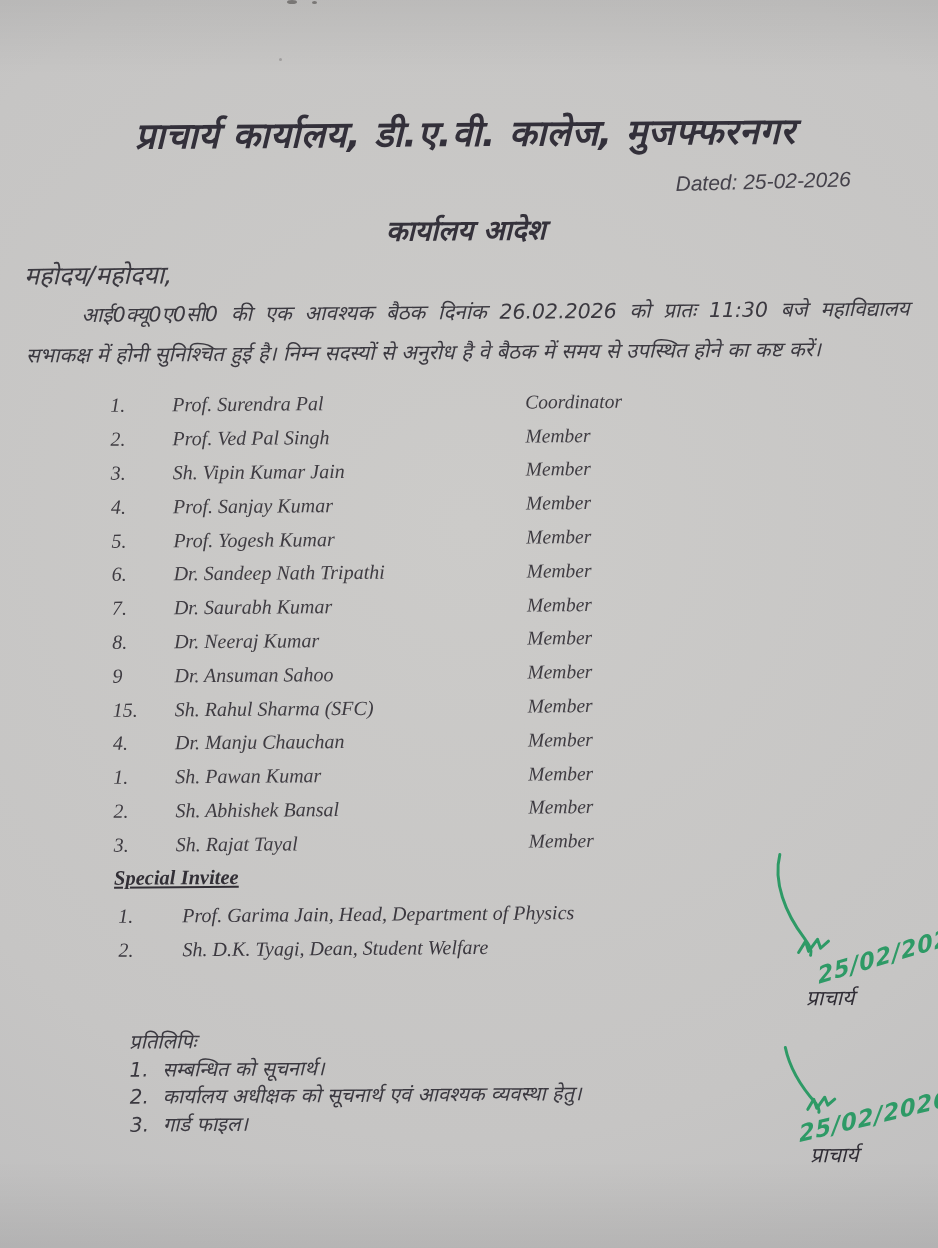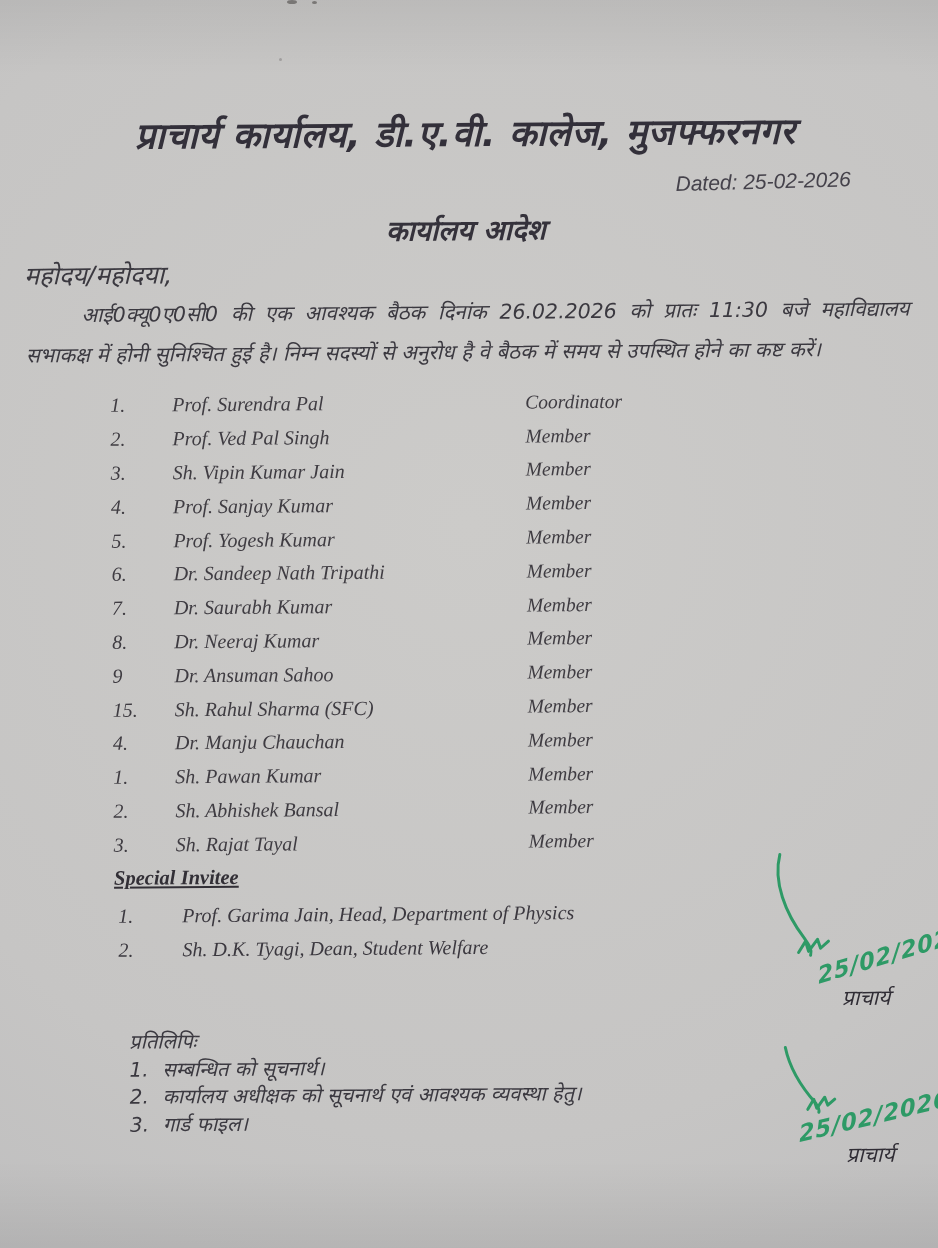--- a/index.html
+++ b/index.html
@@ -100,21 +100,21 @@
     font-family: "DejaVu Sans", sans-serif;
     font-size: 23px; font-weight: 600;
     letter-spacing: 1px;
     white-space: nowrap;
   }
   .sig-date-1 { left: 812px; top: 944px; transform: rotate(-16deg) skewX(-10deg); }
   .sig-date-2 { left: 793px; top: 1106px; transform: rotate(-13deg) skewX(-10deg); }
   .sig-designation {
     position: absolute;
     font-family: "DejaVu Sans", sans-serif;
-    font-size: 21px; color: #302d35; margin-left: 36px;
+    font-size: 21px; color: #302d35;
   }
   .sig-designation-1 { left: 803px; top: 986px; }
   .sig-designation-2 { left: 806px; top: 1143px; }
 
   .speck { position: absolute; background: #5c5a58; border-radius: 50%; opacity: 0.7; }
   .speck-1 { left: 287px; top: 0; width: 10px; height: 4px; }
   .speck-2 { left: 312px; top: 1px; width: 5px; height: 3px; }
   .speck-3 { left: 279px; top: 58px; width: 3px; height: 3px; opacity: 0.35; }
 </style>
 </head>

